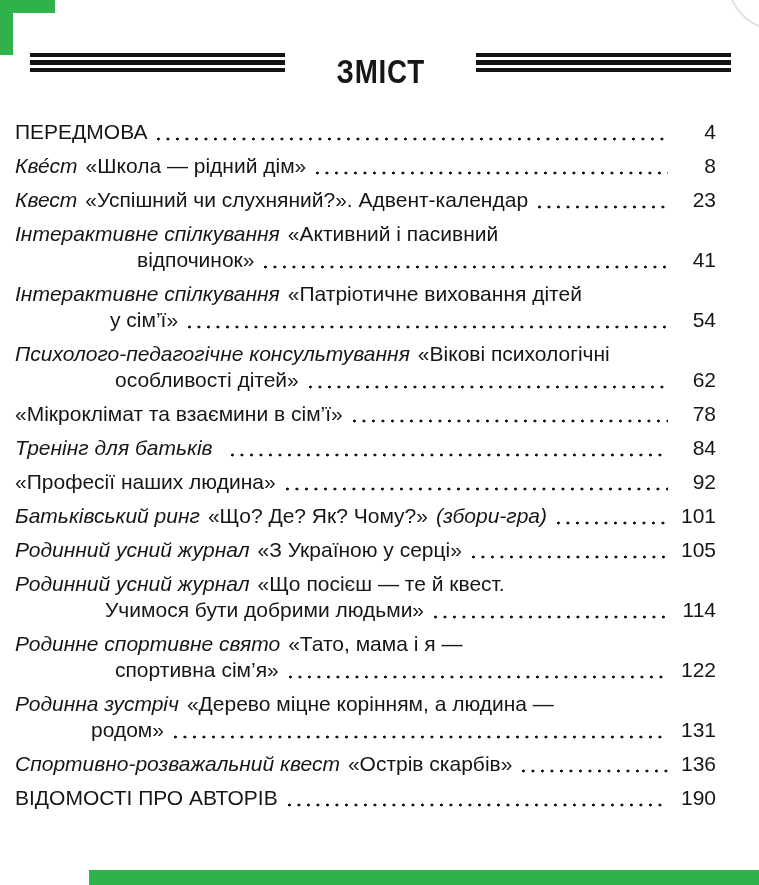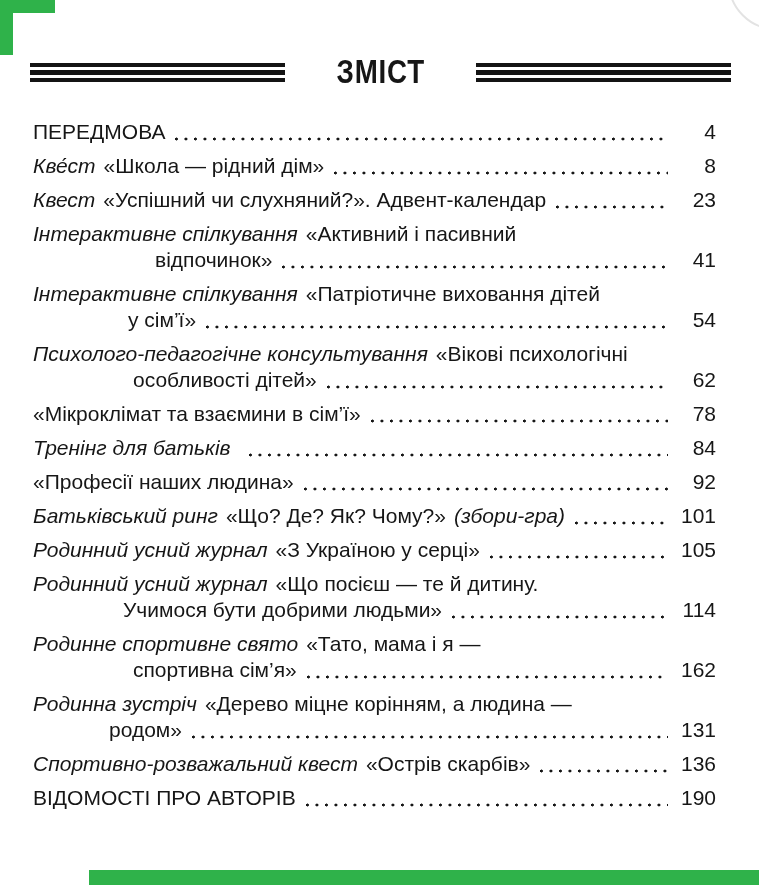--- a/index.html
+++ b/index.html
@@ -14,34 +14,34 @@
   
   .corner-h{position:absolute;left:0;top:0;width:55px;height:13px;background:#2fb24a;}
   .corner-v{position:absolute;left:0;top:0;width:13px;height:55px;background:#2fb24a;}
   .bottom-bar{position:absolute;left:89px;right:0;bottom:0;height:15px;background:#2fb24a;}
   
   .ring{position:absolute;left:728px;top:-66px;width:92px;height:92px;border-radius:50%;
         border:2px solid #e3e3e3;}
   
   .header{
     position:absolute;left:30px;right:28px;top:53px;
-    display:flex;align-items:center;gap:39px;
+    display:flex;align-items:flex-start;gap:39px;
   }
   .rules{flex:1 1 auto;display:flex;flex-direction:column;gap:3px;}
   .rules i{display:block;height:4px;background:#141414;}
   .rules i:nth-child(2){height:5px;}
   .title{
     flex:0 0 auto;
     margin:0 4px;
     font-size:33px;font-weight:bold;letter-spacing:1px;
     transform:scaleX(.84);
     white-space:nowrap;
   }
   
-  .toc{position:absolute;left:33px;right:43px;top:119px;font-size:21px;}
+  .toc{position:absolute;left:15px;right:43px;top:119px;font-size:21px;}
   .entry{margin-bottom:8px;}
   .line{display:flex;align-items:baseline;white-space:nowrap;line-height:26px;}
   .lead{font-style:italic;margin-right:8px;}
   .tail{font-style:italic;margin-left:8px;}
   .leader{
     flex:1 1 auto;min-width:12px;height:4px;
     align-self:flex-end;margin:0 6px 4px 10px;
     background:radial-gradient(circle at 1.6px 2px, #161616 1.35px, rgba(0,0,0,0) 1.7px);
     background-size:9.5px 4px;background-repeat:repeat-x;
   }
@@ -173,38 +173,38 @@
         <span class="lead">Родинний усний журнал</span>
         <span>«З Україною у серці»</span>
         <span class="leader"></span>
         <span class="page-num">105</span>
       </div>
     </div>
 
     <div class="entry">
       <div class="line">
         <span class="lead">Родинний усний журнал</span>
-        <span>«Що посієш — те й дитину.</span>
+        <span>«Що посієш — те й квест.</span>
       </div>
       <div class="line" style="padding-left:90px">
         <span>Учимося бути добрими людьми»</span>
         <span class="leader"></span>
         <span class="page-num">114</span>
       </div>
     </div>
 
     <div class="entry">
       <div class="line">
         <span class="lead">Родинне спортивне свято</span>
         <span>«Тато, мама і я —</span>
       </div>
       <div class="line" style="padding-left:100px">
         <span>спортивна сім’я»</span>
         <span class="leader"></span>
-        <span class="page-num">162</span>
+        <span class="page-num">122</span>
       </div>
     </div>
 
     <div class="entry">
       <div class="line">
         <span class="lead">Родинна зустріч</span>
         <span>«Дерево міцне корінням, а людина —</span>
       </div>
       <div class="line" style="padding-left:76px">
         <span>родом»</span>

